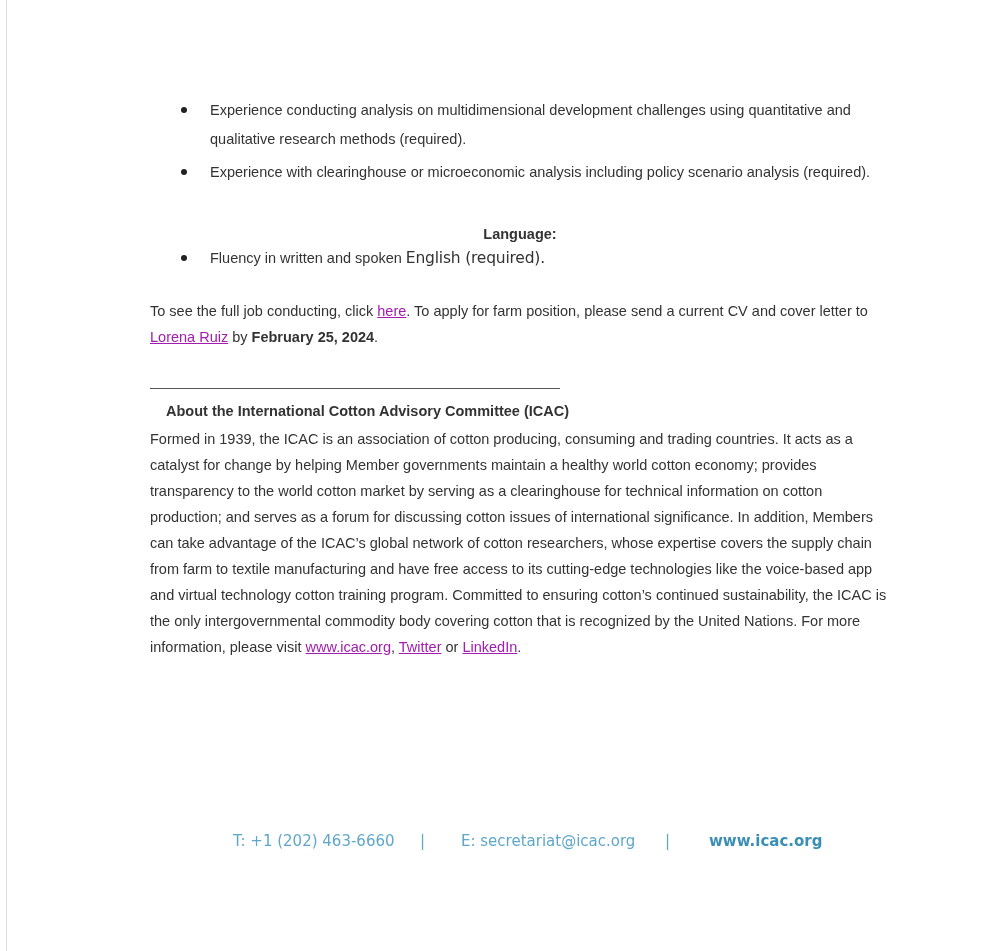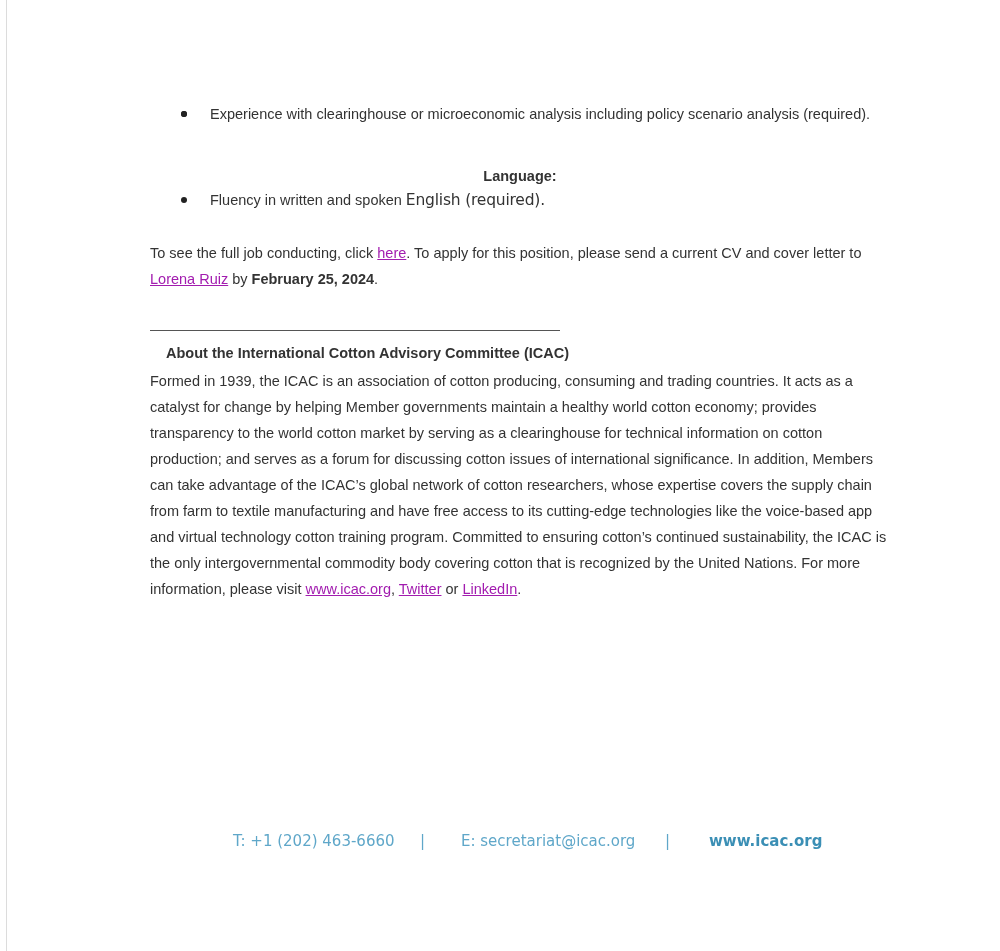--- a/index.html
+++ b/index.html
@@ -117,38 +117,39 @@
 </head>
 <body>
 
 <div class="page-edge"></div>
 
 <div class="content">
 
   <ul class="bullets exp-list">
     <li>
       <span class="dot"></span>
+      <span>Experience conducting analysis on multidimensional development challenges using quantitative and qualitative research methods (required).</span>
     </li>
     <li>
       <span class="dot"></span>
       <span>Experience with clearinghouse or microeconomic analysis including policy scenario analysis (required).</span>
     </li>
   </ul>
 
   <div class="lang-heading">Language:</div>
 
   <ul class="bullets lang-list">
     <li>
       <span class="dot"></span>
       <span>Fluency in written and spoken </span><span class="big">English (required).</span>
     </li>
   </ul>
 
   <div class="apply">
-    <span>To see the full job conducting, click </span><a class="link" href="#">here</a><span>. To apply for this position, please send a current CV and cover letter to </span><a class="link" href="#">Lorena Ruiz</a><span> by </span><strong>February 25, 2024</strong><span>.</span>
+    <span>To see the full job conducting, click </span><a class="link" href="#">here</a><span>. To apply for farm position, please send a current CV and cover letter to </span><a class="link" href="#">Lorena Ruiz</a><span> by </span><strong>February 25, 2024</strong><span>.</span>
   </div>
 
   <div class="rule"></div>
 
   <div class="about-heading">About the International Cotton Advisory Committee (ICAC)</div>
 
   <div class="about-body">
     <span>Formed in 1939, the ICAC is an association of cotton producing, consuming and trading countries. It acts as a catalyst for change by helping Member governments maintain a healthy world cotton economy; provides transparency to the world cotton market by serving as a clearinghouse for technical information on cotton production; and serves as a forum for discussing cotton issues of international significance. In addition, Members can take advantage of the ICAC’s global network of cotton researchers, whose expertise covers the supply chain from farm to textile manufacturing and have free access to its cutting-edge technologies like the voice-based app and virtual technology cotton training program. Committed to ensuring cotton’s continued sustainability, the ICAC is the only intergovernmental commodity body covering cotton that is recognized by the United Nations. For more information, please visit </span><a class="link" href="#">www.icac.org</a><span>, </span><a class="link" href="#">Twitter</a><span> or </span><a class="link" href="#">LinkedIn</a><span>.</span>
   </div>
 </div>

